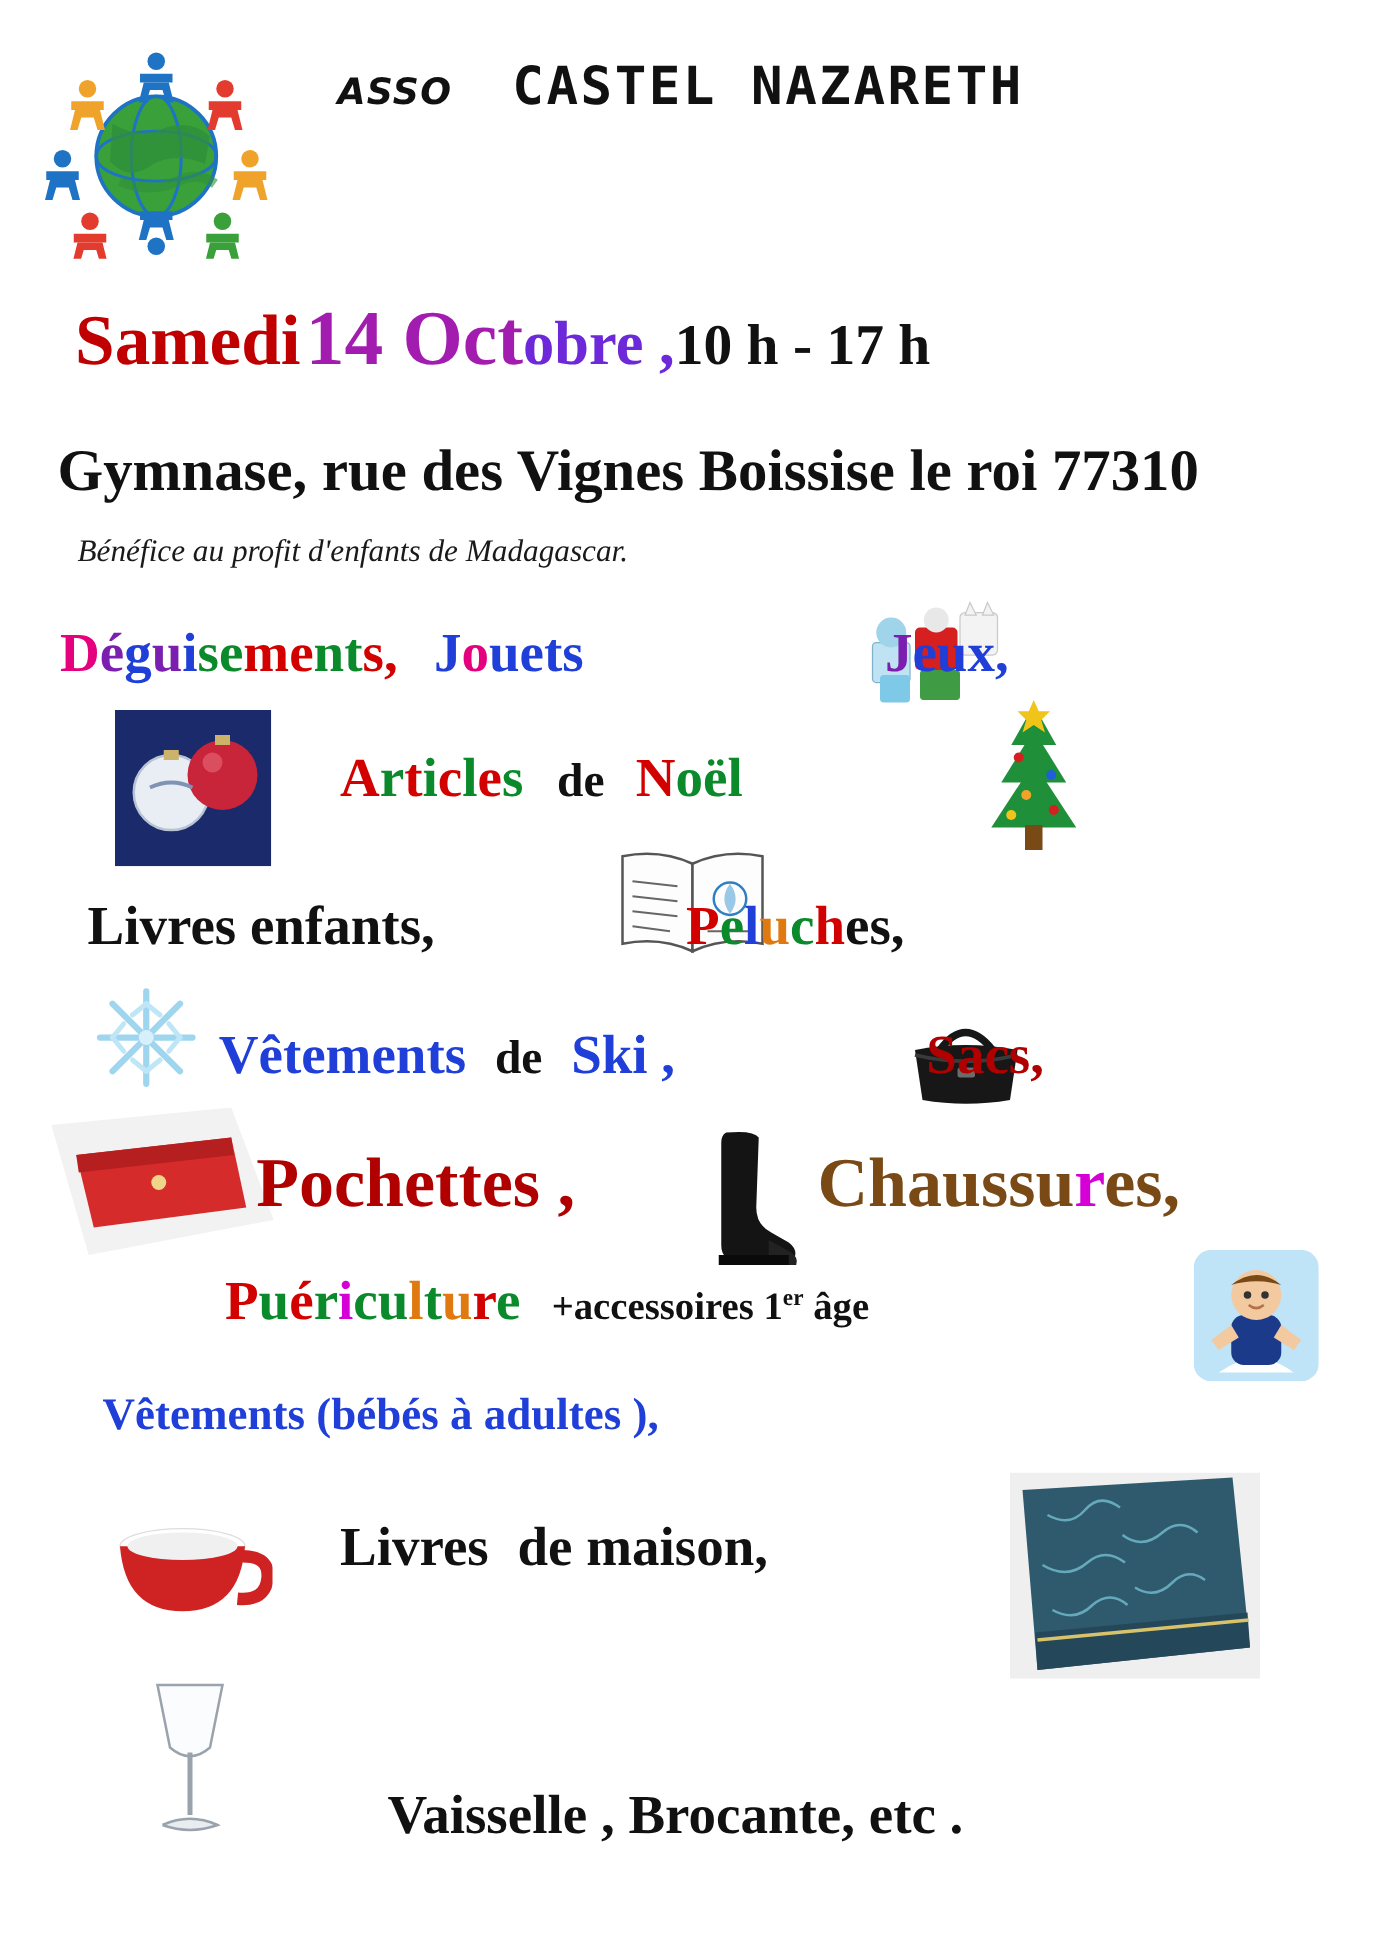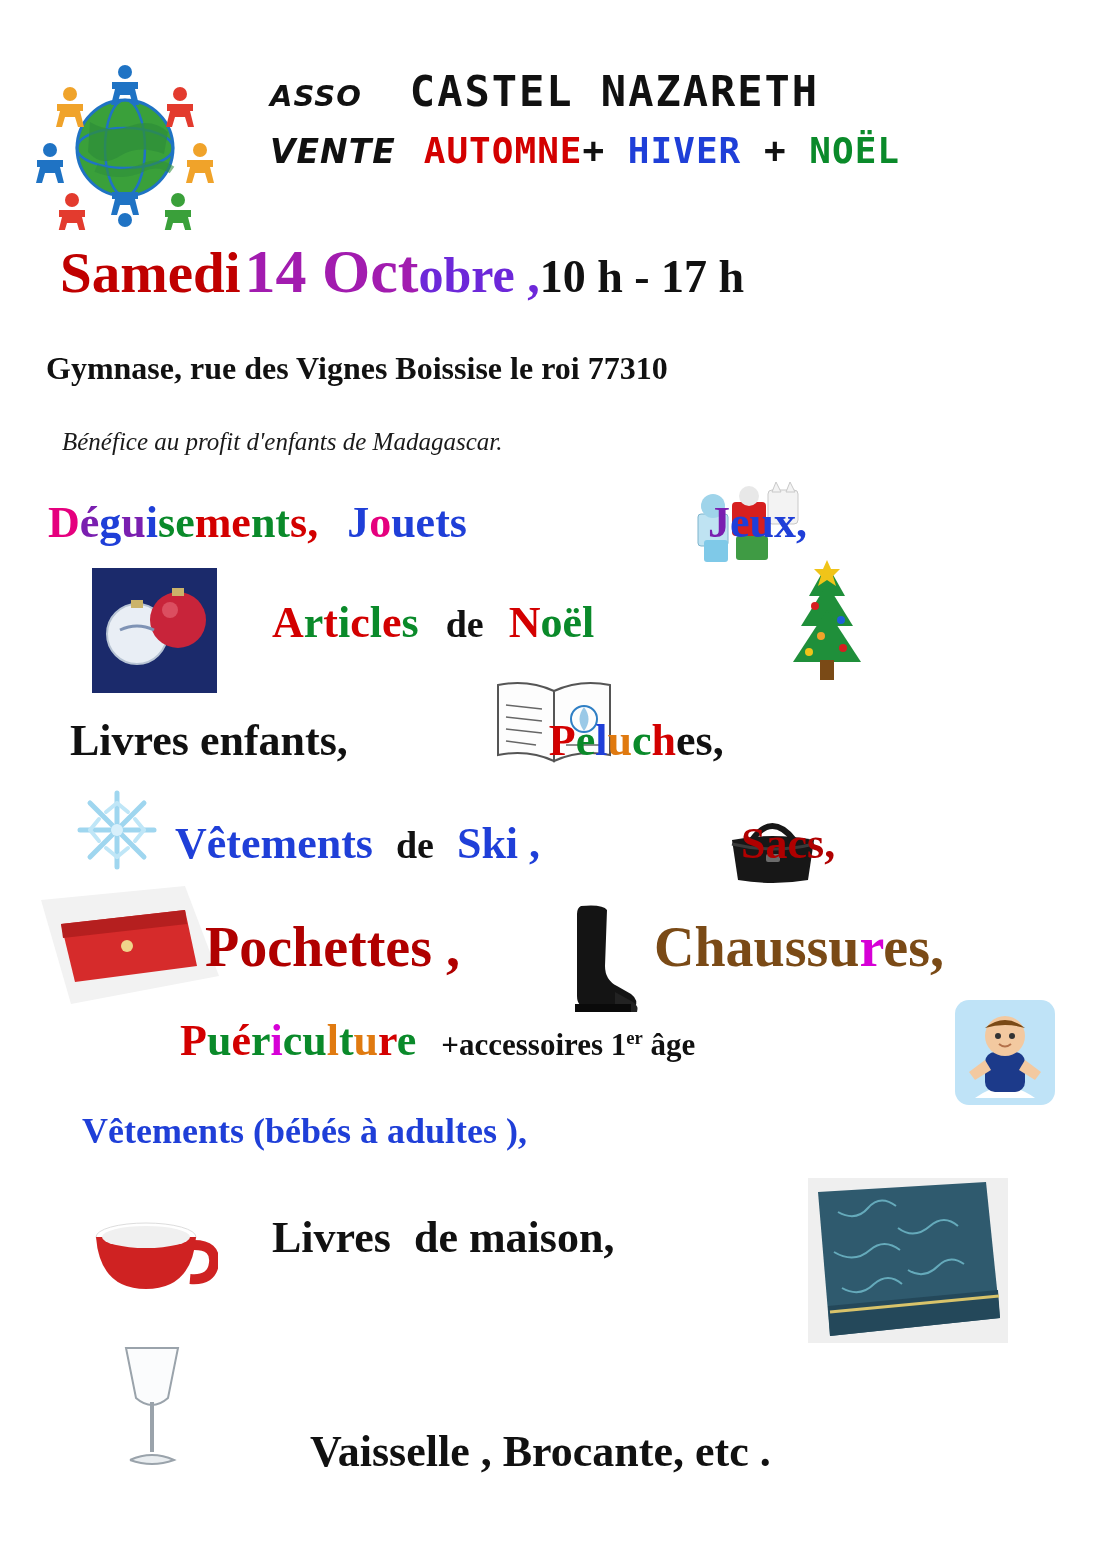--- a/index.html
+++ b/index.html
@@ -11,21 +11,21 @@
     width: 1100px;
     height: 1554px;
     position: relative;
     font-family: "Liberation Serif", serif;
     overflow: hidden;
   }
 
   
   .header {
     position: absolute;
-    top: 42px;
+    top: 19px;
     left: 0;
     width: 992px;
     height: 190px;
   }
   .logo {
     position: absolute;
     left: 30px;
     top: 18px;
     width: 190px;
     height: 170px;
@@ -82,21 +82,21 @@
   }
   .d-samedi { font-size: 57px; color: #c00000; }
   .d-14oct  { font-size: 62px; color: #a21caf; }
   .d-obre   { font-size: 50px; color: #6d28d9; }
   .d-hours  { font-size: 46px; color: #111; margin-top: 10px; }
 
   .place-line {
     position: absolute;
     left: 46px;
     top: 350px;
-    font-size: 32px;
+    font-size: 47px;
     font-weight: bold;
     color: #111;
     white-space: nowrap;
   }
   .benefit-line {
     position: absolute;
     left: 62px;
     top: 428px;
     font-size: 25px;
     font-style: italic;
@@ -220,23 +220,20 @@
             <path d="M-13 10 h26 v7 h-26z"></path>
             <path d="M-10 17 l-4 16 h6 l3 -10 h10 l3 10 h6 l-4 -16z"></path>
           </g>
       </g>
     </svg>
   </div>
 
   <div class="header-text">
     <div class="line-asso">
       <span class="asso-word c-black">ASSO</span><span class="castel c-black">CASTEL NAZARETH</span>
-    </div>
-    <div class="line-vente">
-      <span class="vente-word c-black">VENTE</span><span class="vente-rest"><span class="c-red">AUTOMNE</span><span class="c-black">+</span> <span class="c-blue">HIVER</span> <span class="c-black">+</span> <span class="c-green">NOËL</span></span>
     </div>
   </div>
 </div>
 
 <div class="date-line">
   <span class="d-samedi">Samedi</span>
   <span class="d-14oct">14 Oct</span><span class="d-obre">obre ,</span><span class="d-hours">10 h - 17 h</span>
 </div>
 
 <div class="place-line">Gymnase, rue des Vignes Boissise le roi 77310</div>

